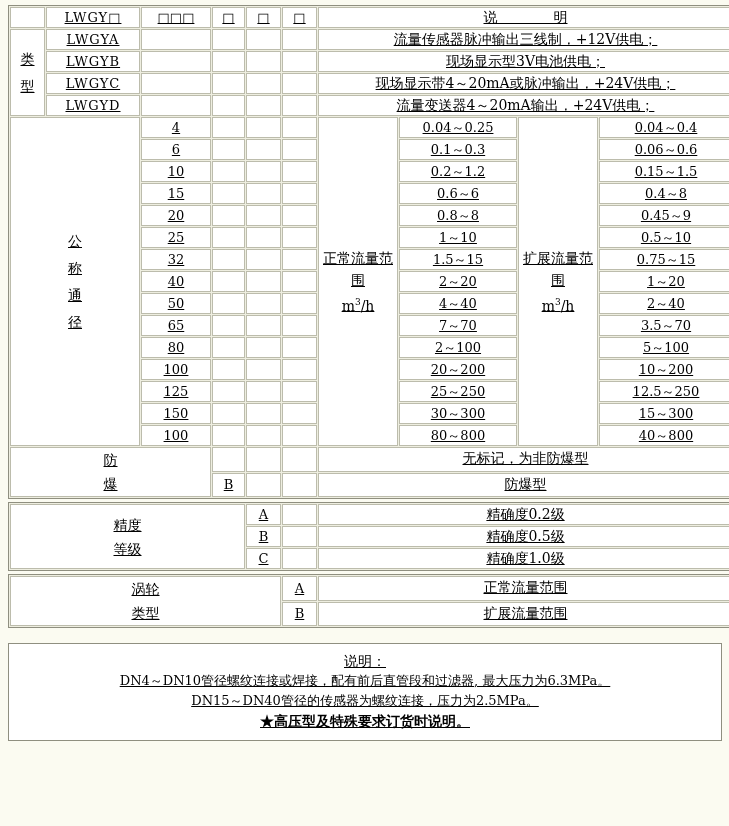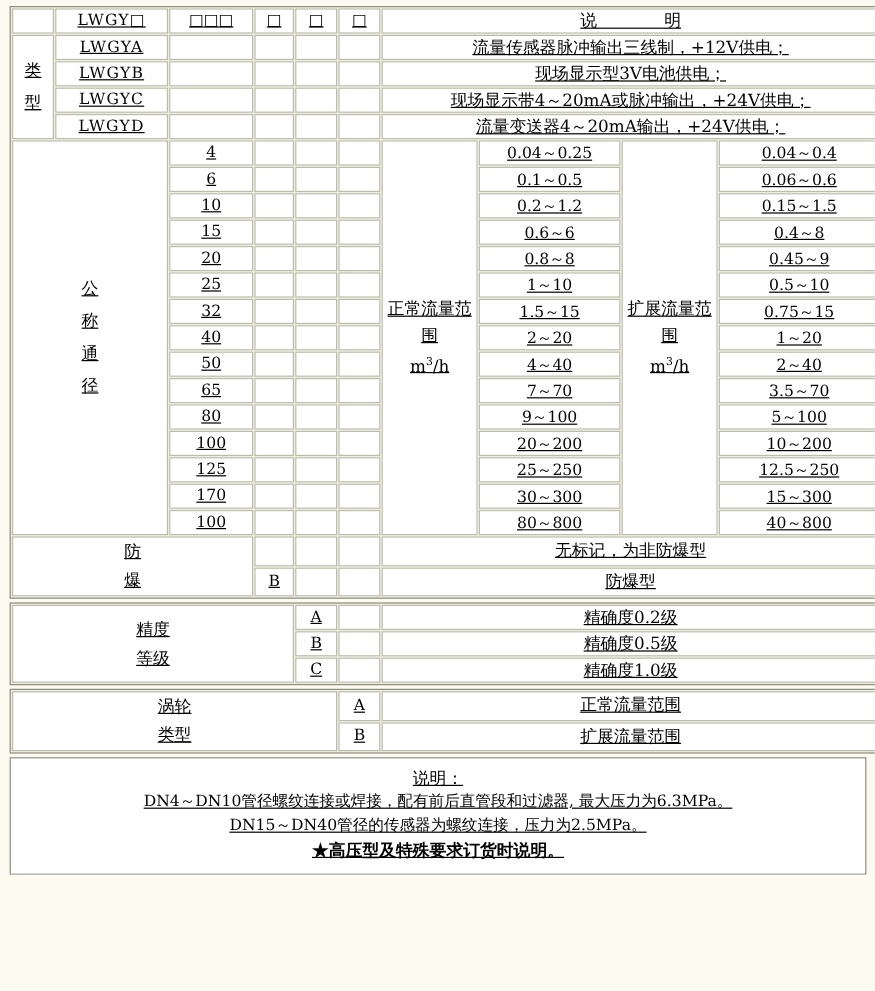--- a/index.html
+++ b/index.html
@@ -31,21 +31,21 @@
   .vlabel2 { white-space:pre-line; line-height:24px; font-size:14px; }
   .range-label { line-height:22px; font-size:14px; }
   .range-label sup { font-size:9px; }
   .mono { letter-spacing:1px; }
 
   .notes {
     width:714px;
     box-sizing:border-box;
     border:1px solid #8f8f80;
     background:#ffffff;
-    margin-top:3px;
+    margin-top:15px;
     padding:7px 0 9px 0;
   }
   .notes .ln { text-align:center; line-height:20px; font-size:13px; }
   .notes .cjk { font-size:14px; }
   .bold { font-weight:bold; }
 </style>
 </head>
 <body>
 
 <div class="page">
@@ -128,21 +128,21 @@
         <div>扩展流量范围</div>
         <div><span>m</span><sup>3</sup><span>/h</span></div>
       </td>
       <td>0.04～0.4</td>
     </tr>
     <tr>
           <td>6</td>
           <td></td>
           <td></td>
           <td></td>
-          <td>0.1～0.5</td>
+          <td>0.1～0.3</td>
           <td>0.06～0.6</td>
         </tr>
     <tr>
           <td>10</td>
           <td></td>
           <td></td>
           <td></td>
           <td>0.2～1.2</td>
           <td>0.15～1.5</td>
         </tr>
@@ -200,41 +200,41 @@
           <td></td>
           <td></td>
           <td>7～70</td>
           <td>3.5～70</td>
         </tr>
     <tr>
           <td>80</td>
           <td></td>
           <td></td>
           <td></td>
-          <td>9～100</td>
+          <td>2～100</td>
           <td>5～100</td>
         </tr>
     <tr>
           <td>100</td>
           <td></td>
           <td></td>
           <td></td>
           <td>20～200</td>
           <td>10～200</td>
         </tr>
     <tr>
           <td>125</td>
           <td></td>
           <td></td>
           <td></td>
           <td>25～250</td>
           <td>12.5～250</td>
         </tr>
     <tr>
-          <td>170</td>
+          <td>150</td>
           <td></td>
           <td></td>
           <td></td>
           <td>30～300</td>
           <td>15～300</td>
         </tr>
     <tr>
           <td>100</td>
           <td></td>
           <td></td>

